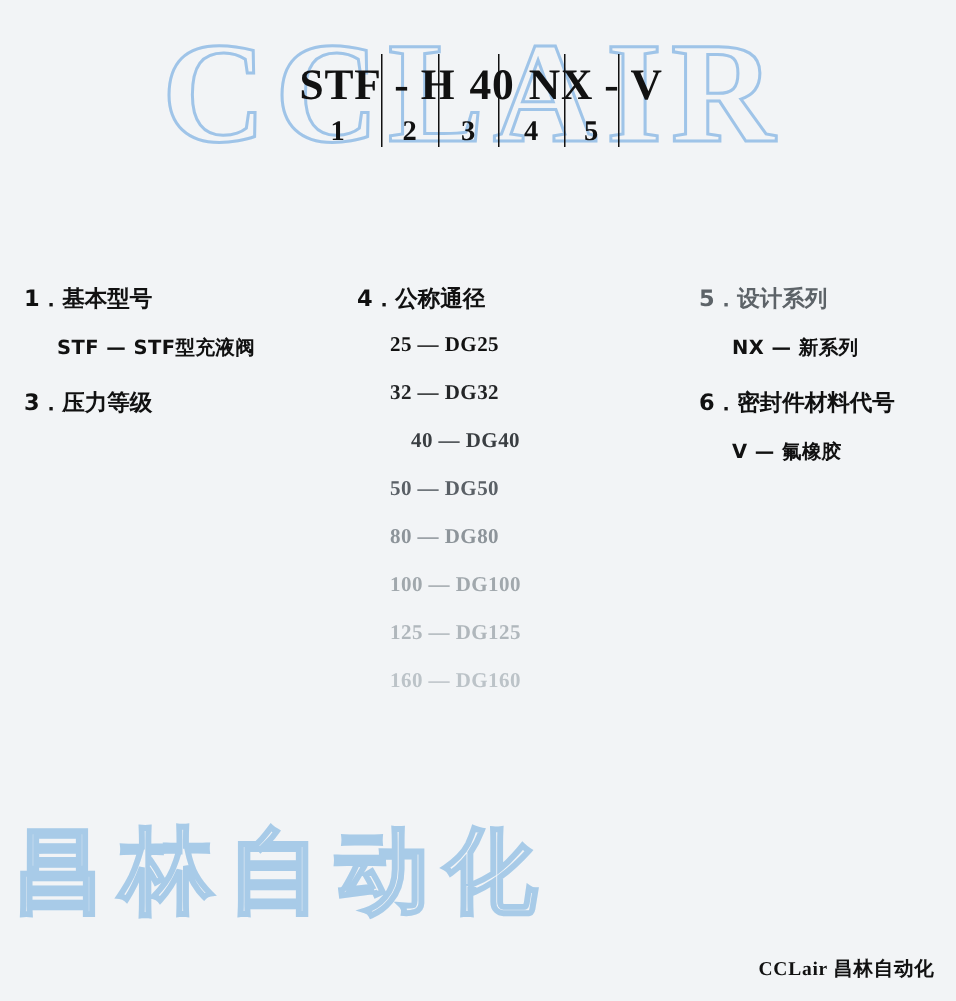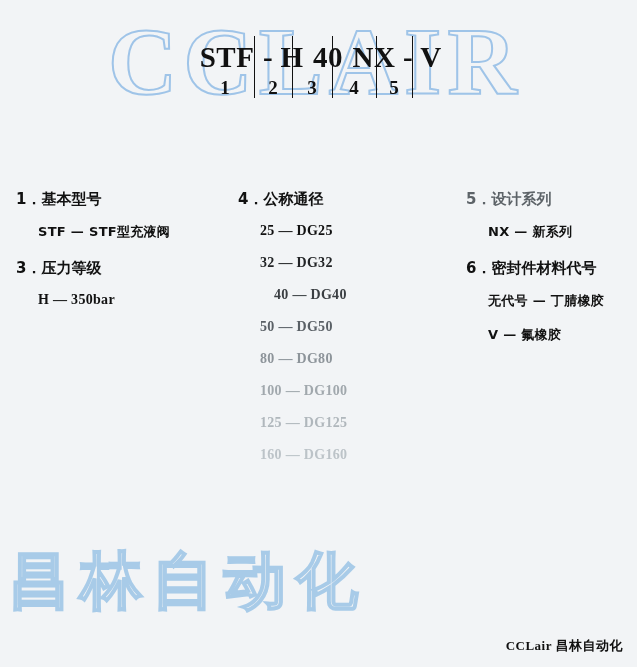--- a/index.html
+++ b/index.html
@@ -172,21 +172,20 @@
   <div class="sep" style="left:216px"></div>
 </div>
 
 <div class="col col1">
   <div class="block">
     <div class="grp-title">1．基本型号</div>
     <div class="grp-item">STF — STF型充液阀</div>
   </div>
   <div class="block">
     <div class="grp-title">3．压力等级</div>
-    <div class="grp-item serif">H — 350bar</div>
   </div>
 </div>
 
 <div class="col col2">
   <div class="block">
     <div class="grp-title">4．公称通径</div>
     <div class="grp-item serif f0">25 — DG25</div>
     <div class="grp-item serif f1">32 — DG32</div>
     <div class="grp-item serif f2">40 — DG40</div>
     <div class="grp-item serif f3">50 — DG50</div>
@@ -197,18 +196,17 @@
   </div>
 </div>
 
 <div class="col col3">
   <div class="block">
     <div class="grp-title faded">5．设计系列</div>
     <div class="grp-item">NX — 新系列</div>
   </div>
   <div class="block">
     <div class="grp-title">6．密封件材料代号</div>
-    <div class="grp-item">无代号 — 丁腈橡胶</div>
     <div class="grp-item">V — 氟橡胶</div>
   </div>
 </div>
 
 <div class="footer">CCLair 昌林自动化</div>
 
 </body></html>

